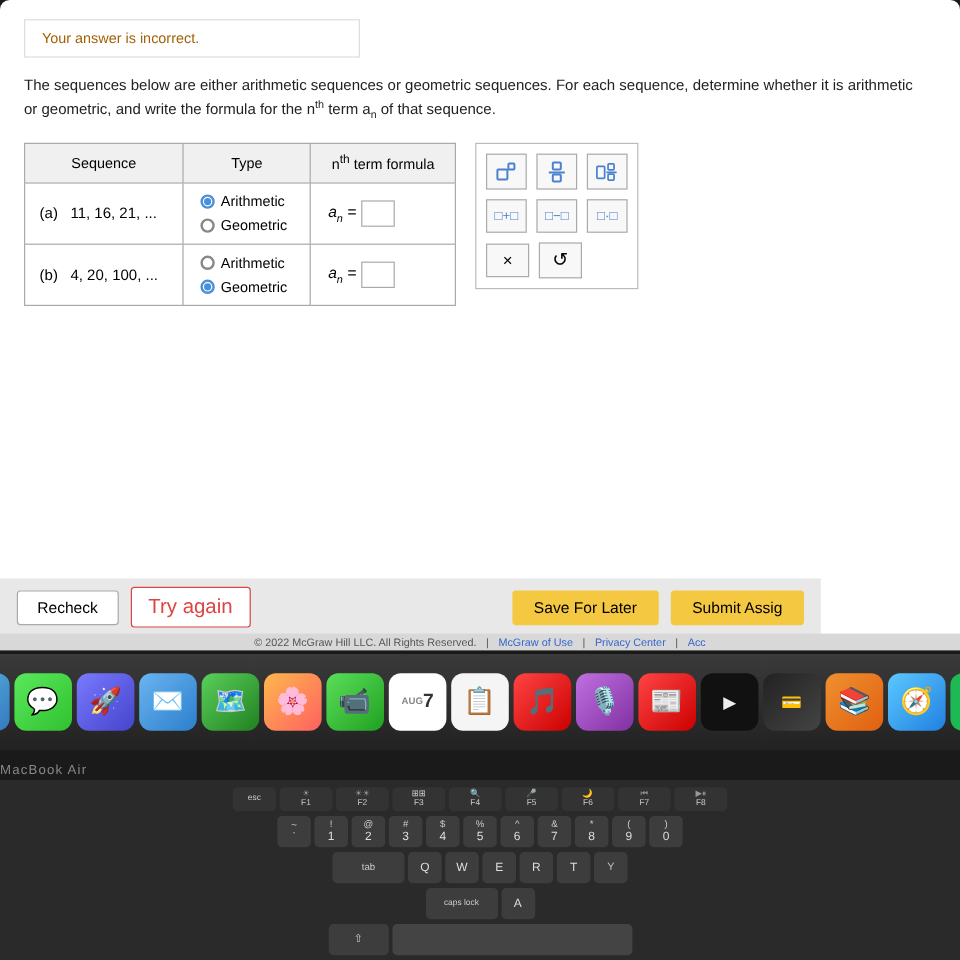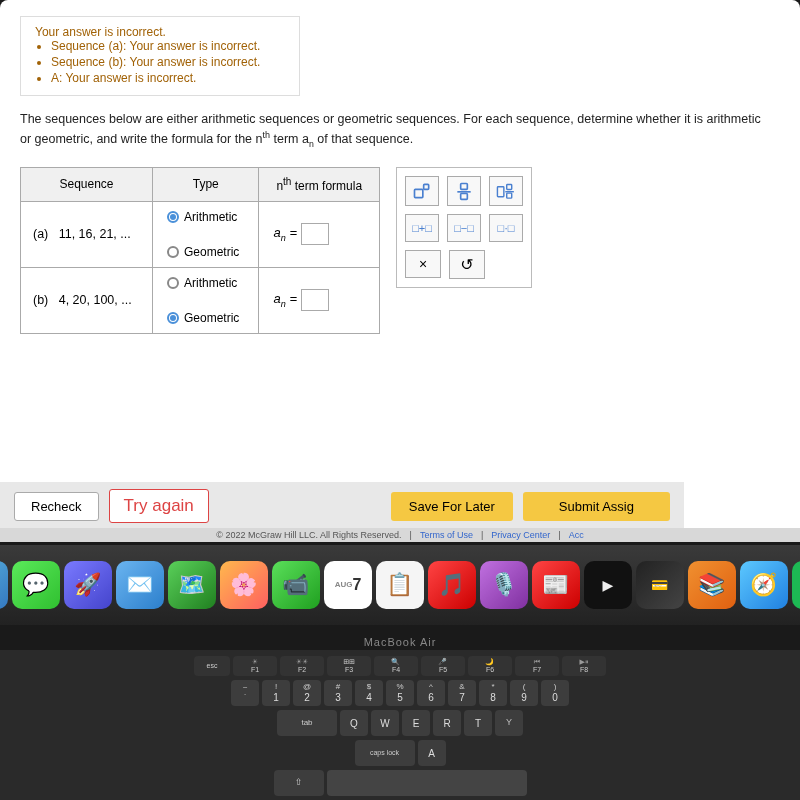--- a/index.html
+++ b/index.html
@@ -82,21 +82,21 @@
       font-size: 12px;
     }
     .seq-table td:first-child {
       text-align: left;
       padding-left: 12px;
     }
 
     .radio-group {
       display: flex;
       flex-direction: column;
-      gap: 21px;
+      gap: 6px;
       align-items: flex-start;
     }
     .radio-item {
       display: flex;
       align-items: center;
       gap: 5px;
       font-size: 12px;
     }
     .radio-dot {
       width: 12px;
@@ -234,21 +234,21 @@
       border: none;
       padding: 7px 18px;
       font-size: 13px;
       cursor: pointer;
       border-radius: 3px;
       font-weight: 500;
     }
     .submit-btn {
       background: #f5c842;
       border: none;
-      padding: 7px 36px;
+      padding: 7px 18px;
       font-size: 13px;
       cursor: pointer;
       border-radius: 3px;
       font-weight: 500;
     }
 
     
     .footer-strip {
       position: absolute;
       bottom: 258px;
@@ -306,21 +306,20 @@
     .dock-icon.safari { background: linear-gradient(135deg, #5cc8ff, #2080e0); }
     .dock-icon.spotify { background: #1DB954; }
     .dock-icon.num { background: linear-gradient(135deg, #5a9aff, #2060cc); color: #fff; font-size: 10px; font-weight: bold; text-align: center; line-height: 1; padding: 4px 2px; }
 
     
     .macbook-label {
       position: absolute;
       bottom: 152px;
       left: 0;
       width: 800px;
-      text-align: center;
       font-size: 11px;
       color: #888;
       letter-spacing: 1px;
     }
 
     
     .keyboard {
       position: absolute;
       bottom: 0;
       left: 0;
@@ -362,25 +361,20 @@
     sub { font-size: 0.7em; }
   </style>
 </head>
 <body>
 
 <div class="screen">
   <div class="content-area">
 
     <div class="error-box">
       <div>Your answer is incorrect.</div>
-      <ul>
-        <li>Sequence (a): Your answer is incorrect.</li>
-        <li>Sequence (b): Your answer is incorrect.</li>
-        <li>A: Your answer is incorrect.</li>
-      </ul>
     </div>
 
     <p class="instructions">
       <span>The sequences below are either arithmetic sequences or geometric sequences. For each sequence, determine whether it is arithmetic</span><br>
       <span>or geometric, and write the formula for the</span>
       n<sup>th</sup>
       <span>term</span>
       a<sub>n</sub>
       <span>of that sequence.</span>
     </p>
@@ -494,21 +488,21 @@
   <button class="recheck-btn">Recheck</button>
   <button class="try-again-btn">Try again</button>
   <div class="spacer"></div>
   <button class="save-later-btn">Save For Later</button>
   <button class="submit-btn">Submit Assig</button>
 </div>
 
 <div class="footer-strip">
   <span>© 2022 McGraw Hill LLC. All Rights Reserved.</span>
   <span>|</span>
-  <span style="cursor:pointer;color:#3366cc;">Terms of Use</span>
+  <span style="cursor:pointer;color:#3366cc;">McGraw of Use</span>
   <span>|</span>
   <span style="cursor:pointer;color:#3366cc;">Privacy Center</span>
   <span>|</span>
   <span style="cursor:pointer;color:#3366cc;">Acc</span>
 </div>
 
 <div class="dock-bg">
   <div class="dock-icon finder">🔵</div>
   <div class="dock-icon messages">💬</div>
   <div class="dock-icon launchpad">🚀</div>

